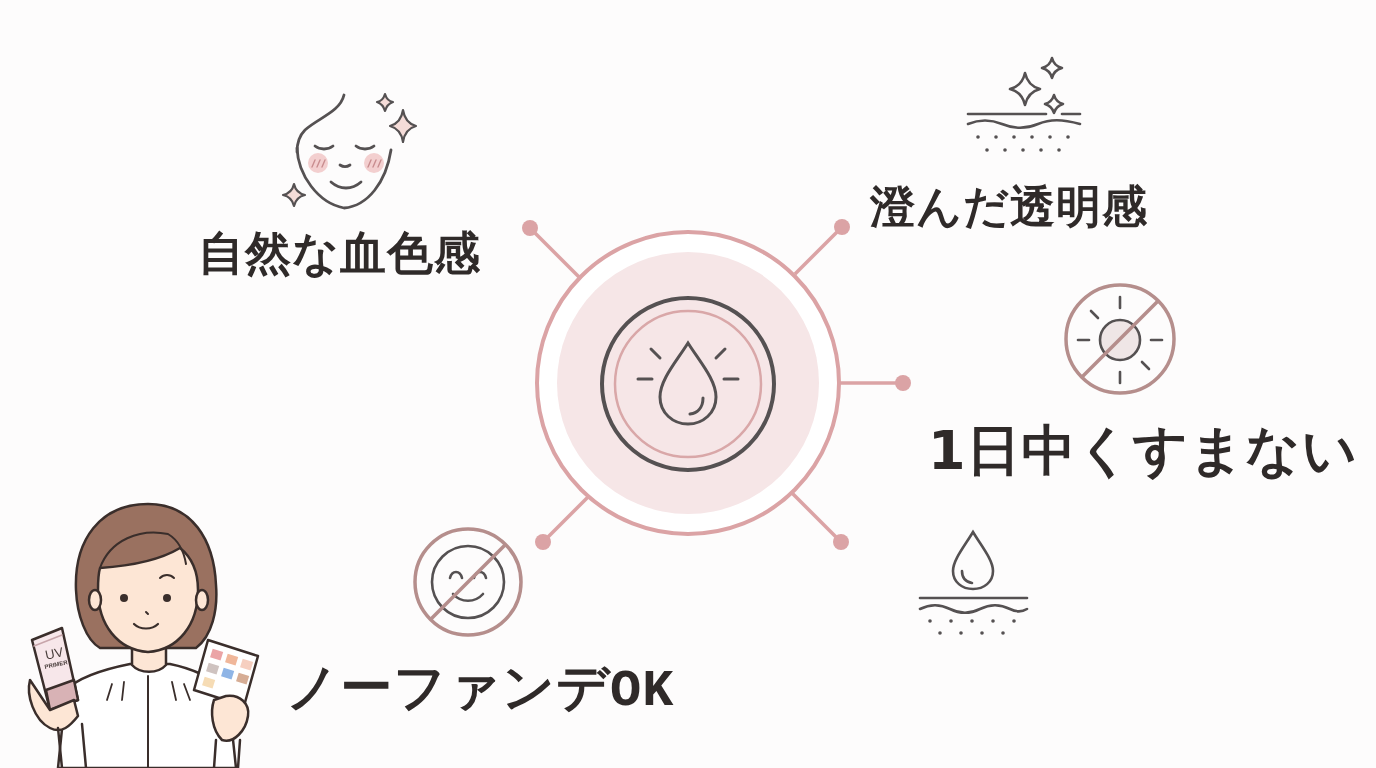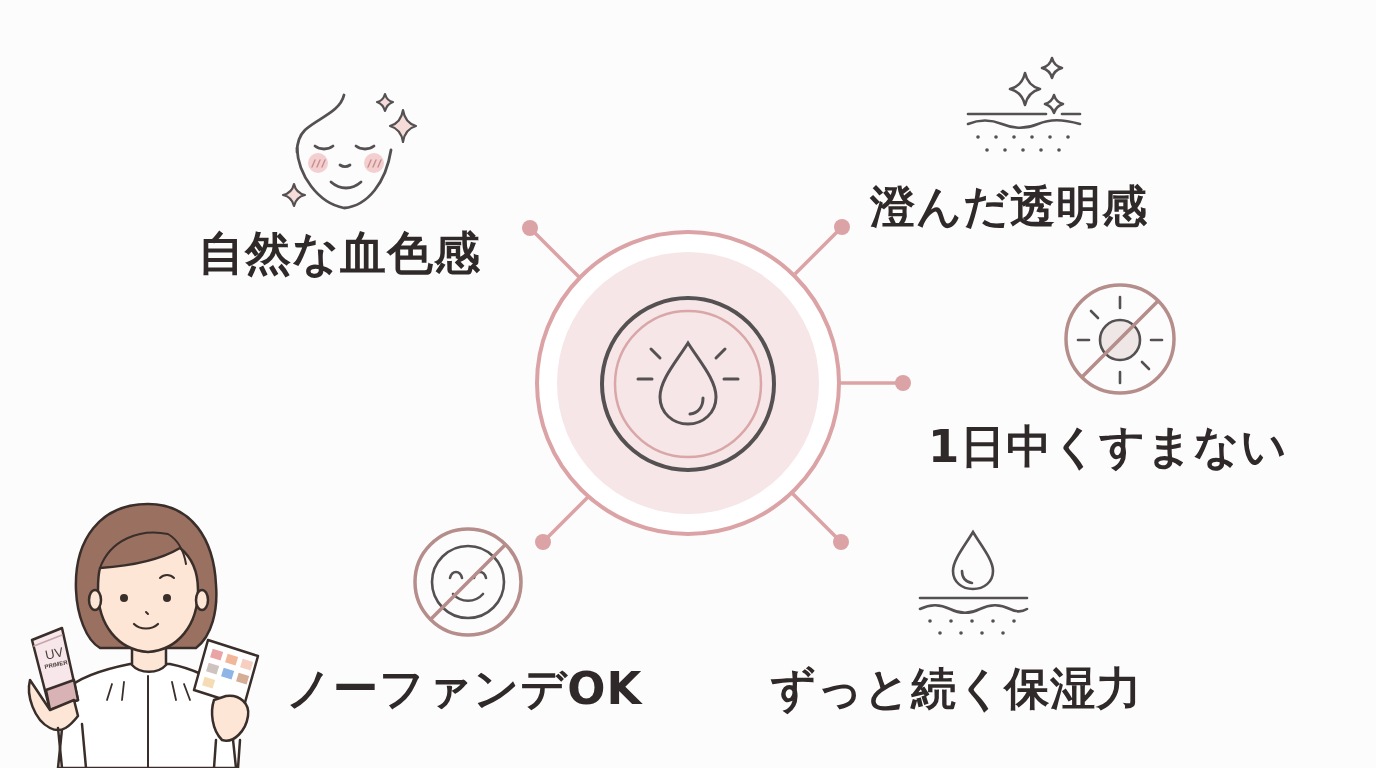--- a/index.html
+++ b/index.html
@@ -14,22 +14,22 @@
     .label {
       position: absolute;
       font-weight: bold;
       color: #2f2a29;
       white-space: nowrap;
       letter-spacing: 1px;
       line-height: 1;
     }
     #lbl-natural { left: 198px; top: 230px; font-size: 46px; }
     #lbl-clear { left: 870px; top: 184px; font-size: 45px; text-align: right; }
-    #lbl-allday { left: 928px; top: 424px; font-size: 45px; }
-    #lbl-nofound { left: 286px; top: 666px; font-size: 45px; }
+    #lbl-allday { left: 928px; top: 424px; font-size: 54px; }
+    #lbl-nofound { left: 286px; top: 666px; font-size: 52px; font-family: Liberation Mono, monospace; }
     #lbl-moist { left: 770px; top: 666px; font-size: 45px; }
     .tube-text {
       position: absolute; color: #4a3f3d; font-family: "Liberation Sans", sans-serif;
       transform: rotate(-12deg); transform-origin: left top; line-height: 1;
     }
     #tube-uv { left: 44px; top: 649px; font-size: 13px; }
     #tube-primer { left: 44px; top: 664px; font-size: 6px; font-weight: bold; }
   </style>
 </head>
 <body>
@@ -207,15 +207,14 @@
     </g>
   </svg>
 
   <span class="tube-text" id="tube-uv">UV</span>
   <span class="tube-text" id="tube-primer">PRIMER</span>
 
   <div class="label" id="lbl-natural">自然な血色感</div>
   <div class="label" id="lbl-clear">澄んだ透明感</div>
   <div class="label" id="lbl-allday">1日中くすまない</div>
   <div class="label" id="lbl-nofound">ノーファンデOK</div>
-  <div class="label" id="lbl-moist">ずっと続く保湿力</div>
 
 </div>
 
 </body></html>

